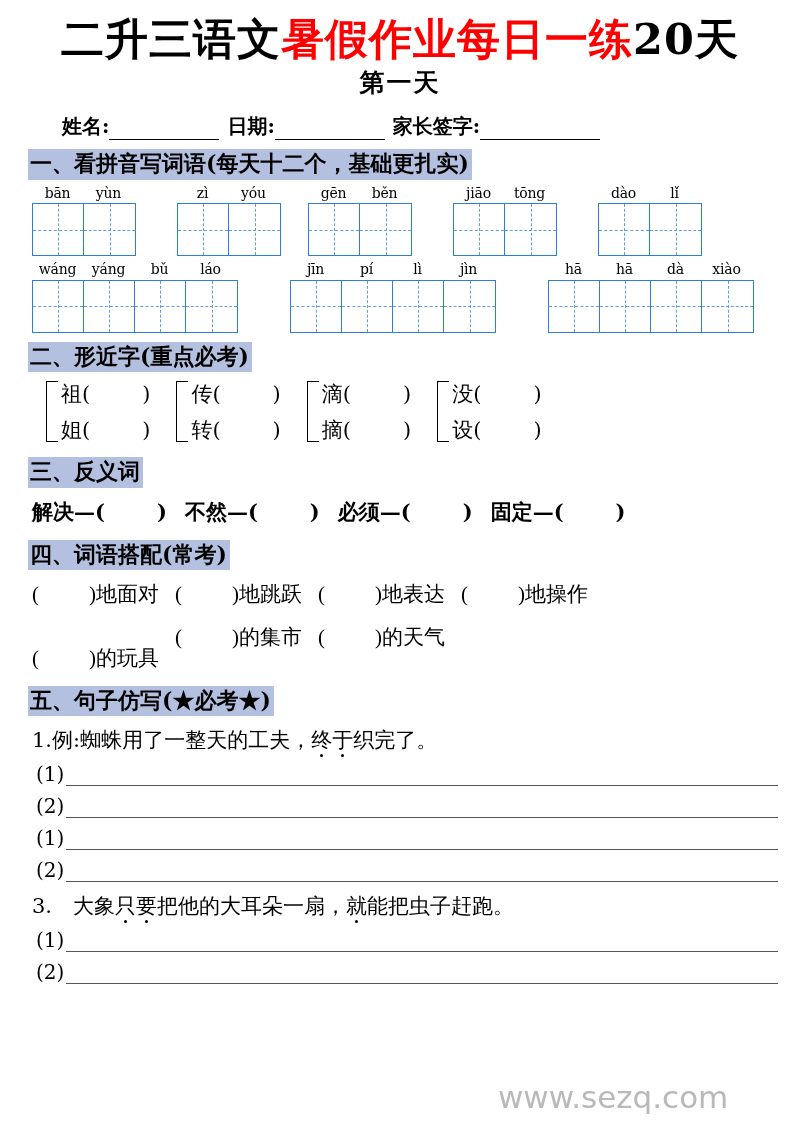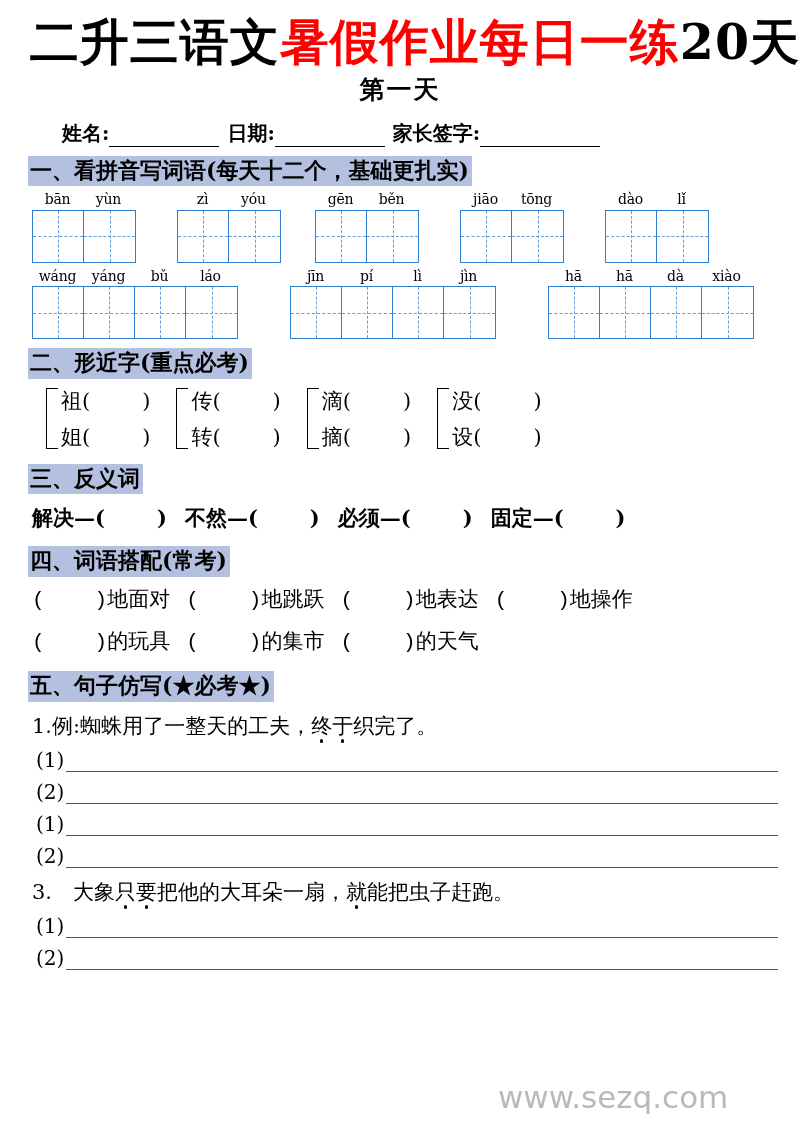--- a/index.html
+++ b/index.html
@@ -18,24 +18,24 @@
   .page {
     position: relative;
     width: 800px;
     height: 1131px;
     box-sizing: border-box;
     padding: 0;
   }
 
   
   .title-line {
-    text-align: right;
+    text-align: center;
     font-family: "DejaVu Serif", "Liberation Serif", serif;
     font-weight: bold;
-    font-size: 49px;
+    font-size: 43px;
     line-height: 1.08;
     letter-spacing: 1px;
     margin-top: 16px;
     white-space: nowrap;
   }
   .title-black { color: #000000; }
   .title-red { color: #ff0000; }
   .subtitle {
     text-align: center;
     font-family: "DejaVu Serif", "Liberation Serif", serif;
@@ -168,21 +168,21 @@
     line-height: 1.75;
   }
   .fyc-item { white-space: nowrap; font-weight: bold; }
   .fyc-gap { display: inline-block; width: 52px; }
 
   
   .cypd-row {
     display: flex;
     margin-left: 32px;
     margin-top: 6px;
-    font-family: Liberation Mono, monospace;
+    font-family: Liberation Serif, serif;
     font-size: 21px;
     line-height: 1.75;
   }
   .cypd-item { white-space: nowrap; }
   .cypd-gap { display: inline-block; width: 50px; }
 
   
   .ex-line {
     margin: 10px 0 0 32px;
     font-family: "DejaVu Serif", "Liberation Serif", serif;
@@ -266,21 +266,21 @@
       <div class="word-block" style="margin-right: 41px;">
         <div class="pinyin-row">
           <div class="pinyin-cell">bān</div>
           <div class="pinyin-cell">yùn</div>
         </div>
         <div class="tzg">
           <div class="tzg-cell"></div>
           <div class="tzg-cell"></div>
         </div>
       </div>
-      <div class="word-block" style="margin-right: 34px;">
+      <div class="word-block" style="margin-right: 27px;">
         <div class="pinyin-row">
           <div class="pinyin-cell">zì</div>
           <div class="pinyin-cell">yóu</div>
         </div>
         <div class="tzg">
           <div class="tzg-cell"></div>
           <div class="tzg-cell"></div>
         </div>
       </div>
       <div class="word-block" style="margin-right: 41px;">
@@ -406,21 +406,21 @@
   <div class="sec-wrap">
     <span class="sec-head">四、词语搭配(常考)</span>
   </div>
   <div id="cypd-row-1" class="cypd-row">
       <div class="cypd-item" style="margin-right: 16px;"><span>(</span><span class="cypd-gap"></span><span>)地面对</span></div>
       <div class="cypd-item" style="margin-right: 16px;"><span>(</span><span class="cypd-gap"></span><span>)地跳跃</span></div>
       <div class="cypd-item" style="margin-right: 16px;"><span>(</span><span class="cypd-gap"></span><span>)地表达</span></div>
       <div class="cypd-item"><span>(</span><span class="cypd-gap"></span><span>)地操作</span></div>
     </div>
   <div id="cypd-row-2" class="cypd-row">
-      <div class="cypd-item" style="margin-right: 16px;"><span>(</span><span class="cypd-gap"></span><span>)的玩具</span></div>
+      <div class="cypd-item" style="margin-right: 16px; margin-top: 21px;"><span>(</span><span class="cypd-gap"></span><span>)的玩具</span></div>
       <div class="cypd-item" style="margin-right: 16px;"><span>(</span><span class="cypd-gap"></span><span>)的集市</span></div>
       <div class="cypd-item"><span>(</span><span class="cypd-gap"></span><span>)的天气</span></div>
     </div>
 
   <div class="sec-wrap">
     <span class="sec-head">五、句子仿写(★必考★)</span>
   </div>
   <div id="examples">
       <div class="ex-line"><span class="num">1.例:</span><span>蜘蛛用了一整天的工夫，</span><span class="emph">终</span><span class="emph">于</span><span>织完了。</span></div>
       <div class="answer-line">

